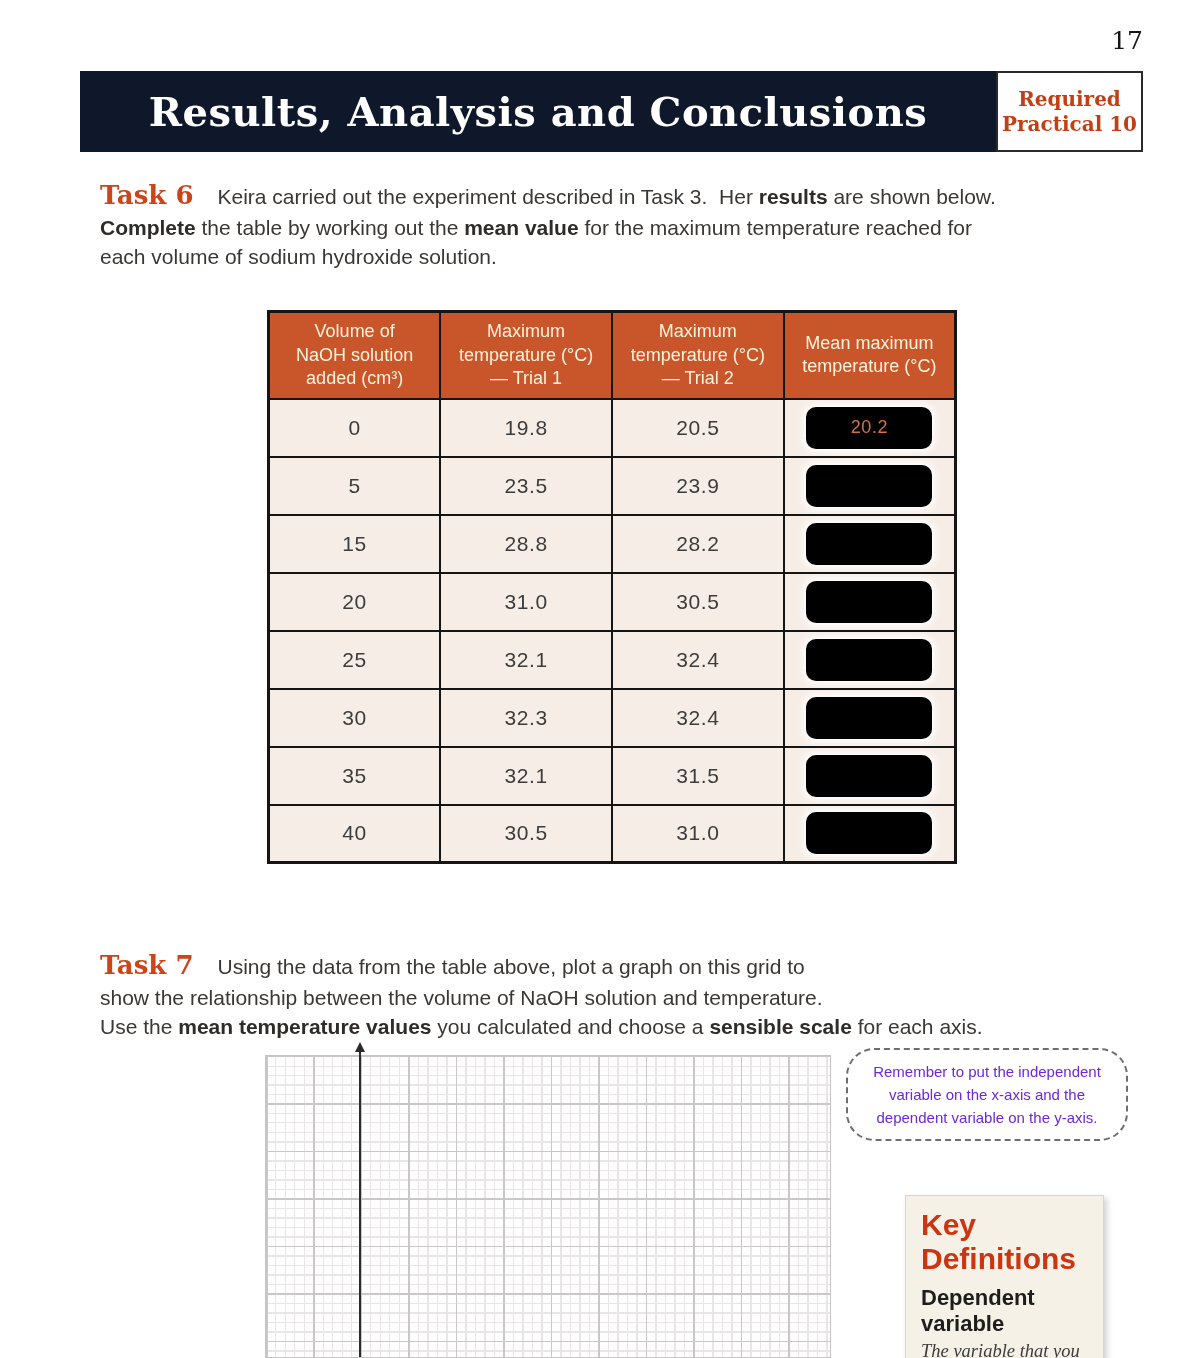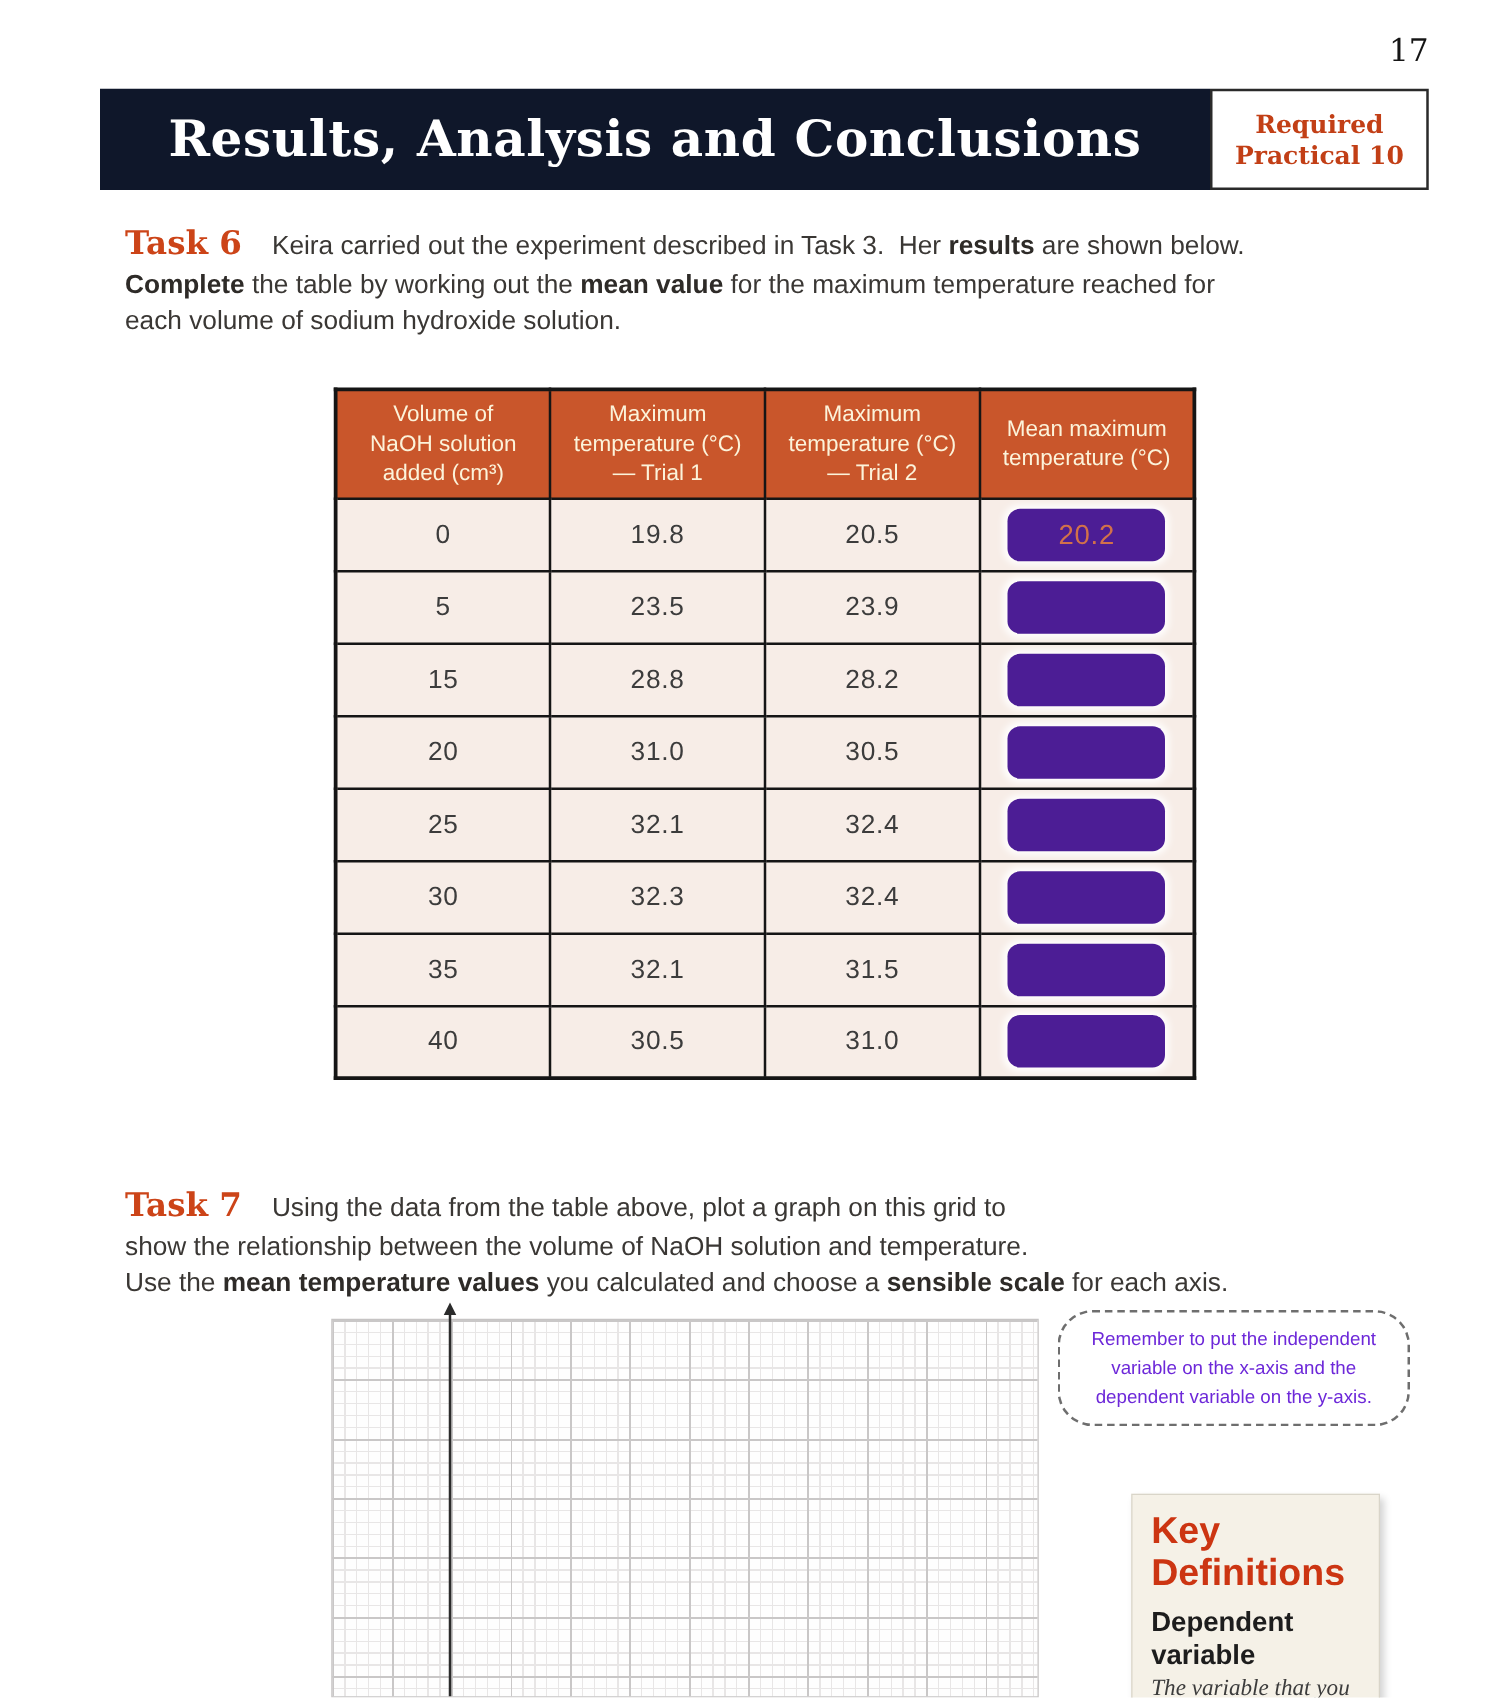--- a/index.html
+++ b/index.html
@@ -19,21 +19,21 @@
   
   .banner { position:absolute; left:80px; top:71px; width:1063px; height:81px; display:flex; }
   .banner-main {
     flex:1; background:#0f172a; display:flex; align-items:center; justify-content:center;
   }
   .banner-title {
     color:#ffffff; font-family:"DejaVu Serif", serif; font-weight:bold;
     font-size:40px; letter-spacing:0.5px;
   }
   .banner-badge {
-    width:175px; background:#ffffff; border:2px solid #2a2a2a;
+    width:147px; background:#ffffff; border:2px solid #2a2a2a;
     display:flex; flex-direction:column; align-items:center; justify-content:center;
     font-family:"DejaVu Serif", serif; font-weight:bold; font-size:20px;
     color:#c23f16; line-height:1.25; text-align:left;
   }
 
   
   .task { position:absolute; left:100px; width:1014px; font-size:21px; color:#3a3734; line-height:1.38; }
   .task6 { top:178px; }
   .task7 { top:948px; }
   .para { margin:0; }
@@ -54,24 +54,24 @@
     background:#c9562b; color:#fcf3da; font-weight:normal;
     font-size:18px; line-height:1.3; height:87px;
     border:2px solid #151515; text-align:center; padding:2px;
   }
   .results-table td {
     background:#f7ede7; height:58px; border:2px solid #151515;
     text-align:center; font-size:21px; color:#3c3c3c; letter-spacing:0.6px;
     padding:0;
   }
   .answer-box {
-    width:126px; height:42px; margin:0 auto; background:#4c1d95;
+    width:126px; height:42px; margin:0 auto; background:#000000;
     border-radius:10px; box-shadow:0 0 6px 3px rgba(255,255,255,0.95);
     display:flex; align-items:center; justify-content:center;
-    font-size:22px; color:#d2714a; letter-spacing:0.6px;
+    font-size:18px; color:#d2714a; letter-spacing:0.6px;
   }
 
   
   .grid {
     position:absolute; left:265px; top:1055px; width:566px; height:303px;
     border:1.5px solid #c6c4c4; background-color:#fefefe;
     background-image:
       repeating-linear-gradient(to right,  #c9c7c7 0 1.5px, transparent 1.5px 47.5px),
       repeating-linear-gradient(to bottom, #c9c7c7 0 1.5px, transparent 1.5px 47.5px),
       repeating-linear-gradient(to right,  #e8e6e6 0 1px, transparent 1px 9.5px),

